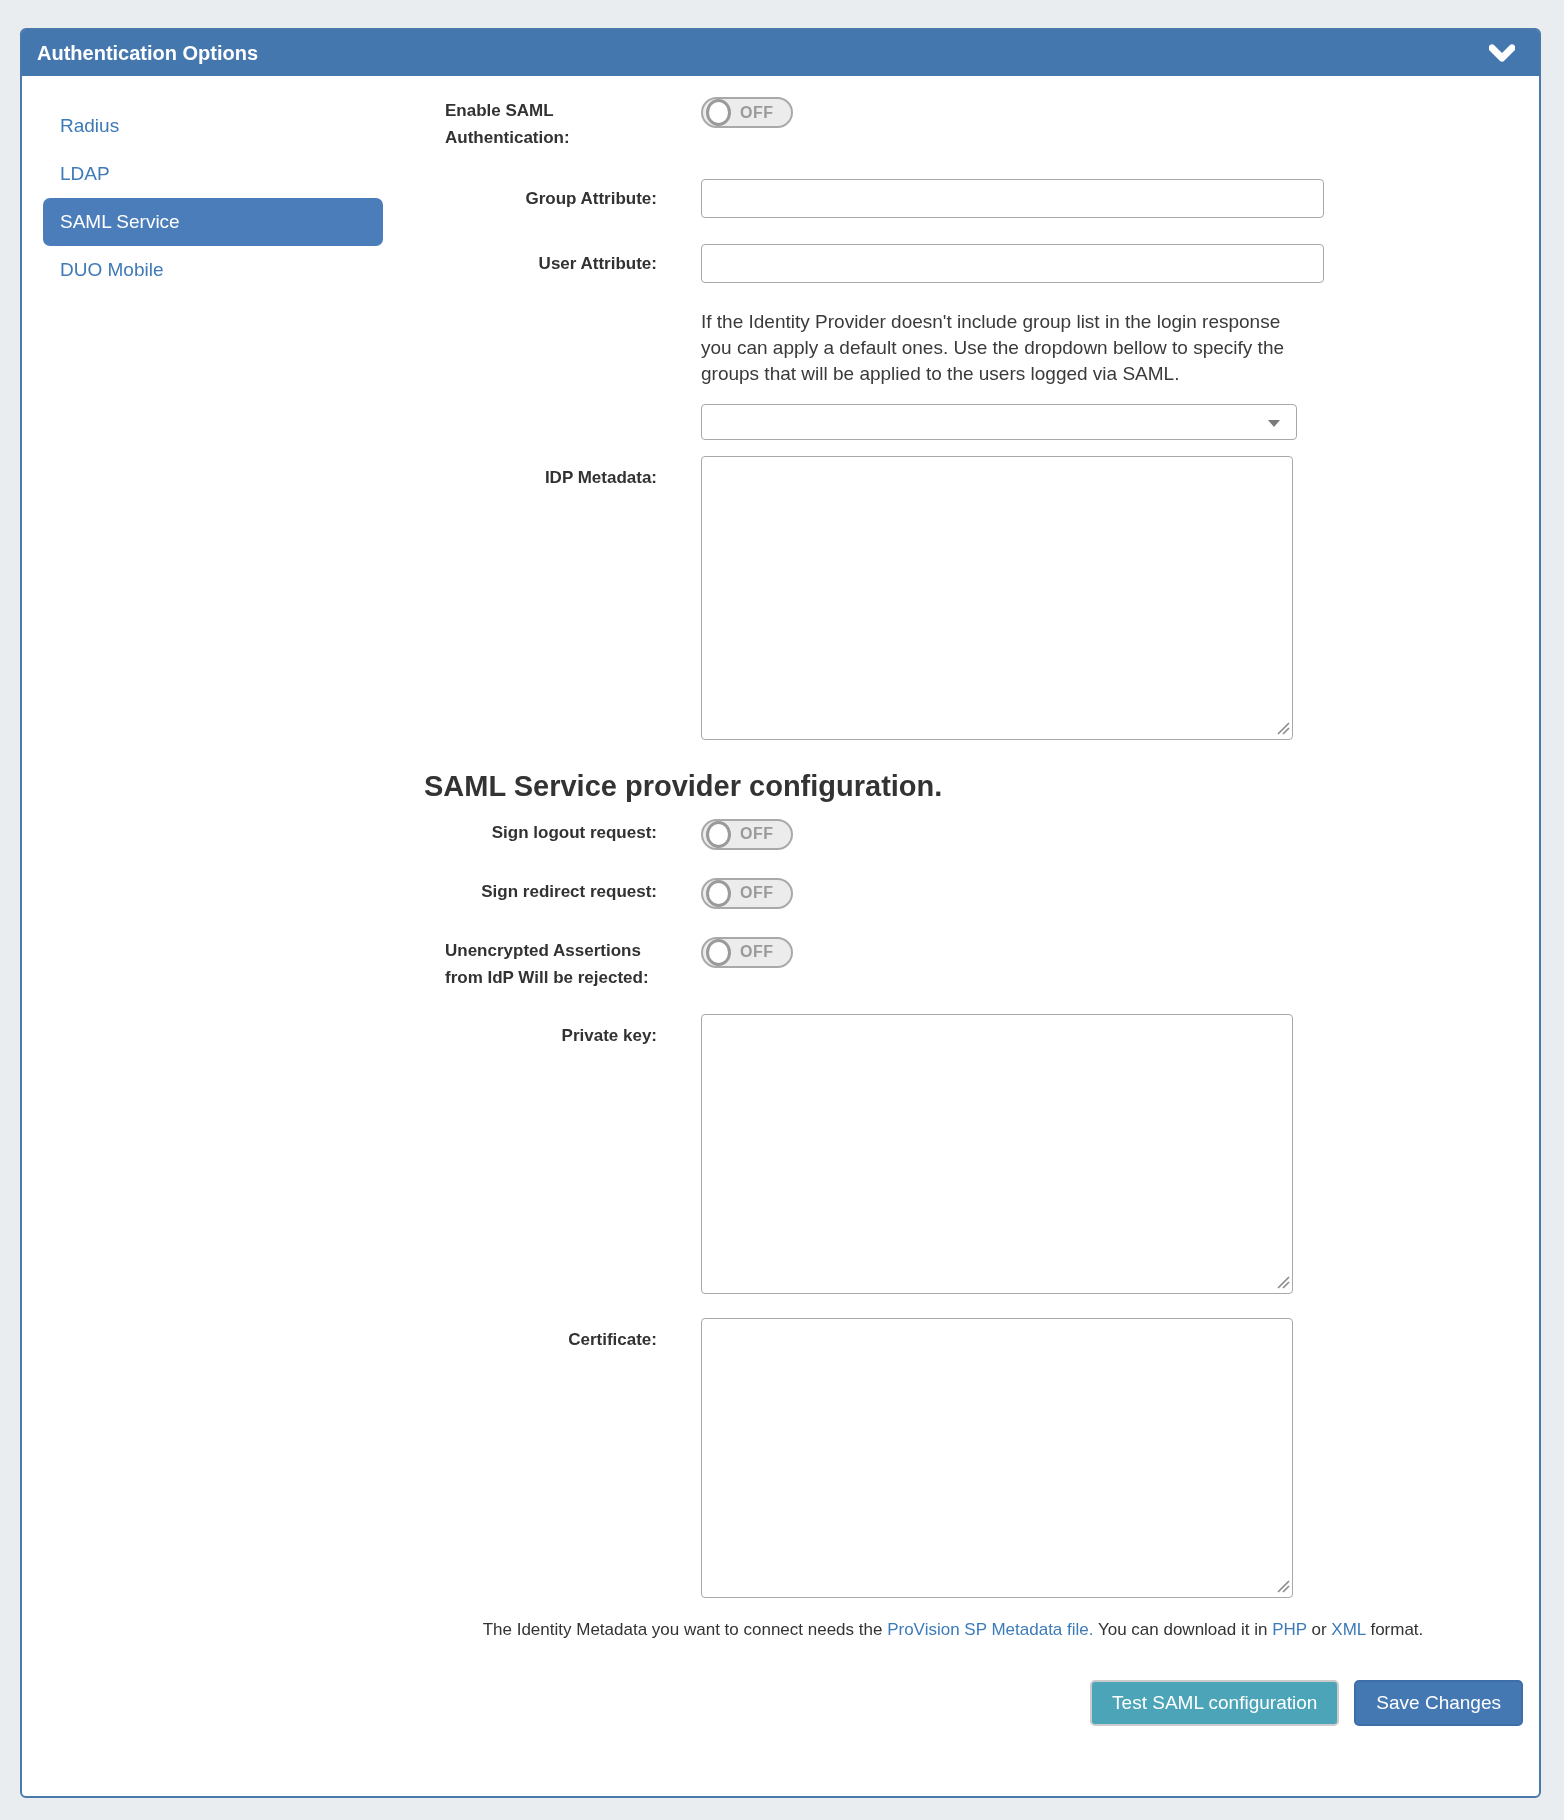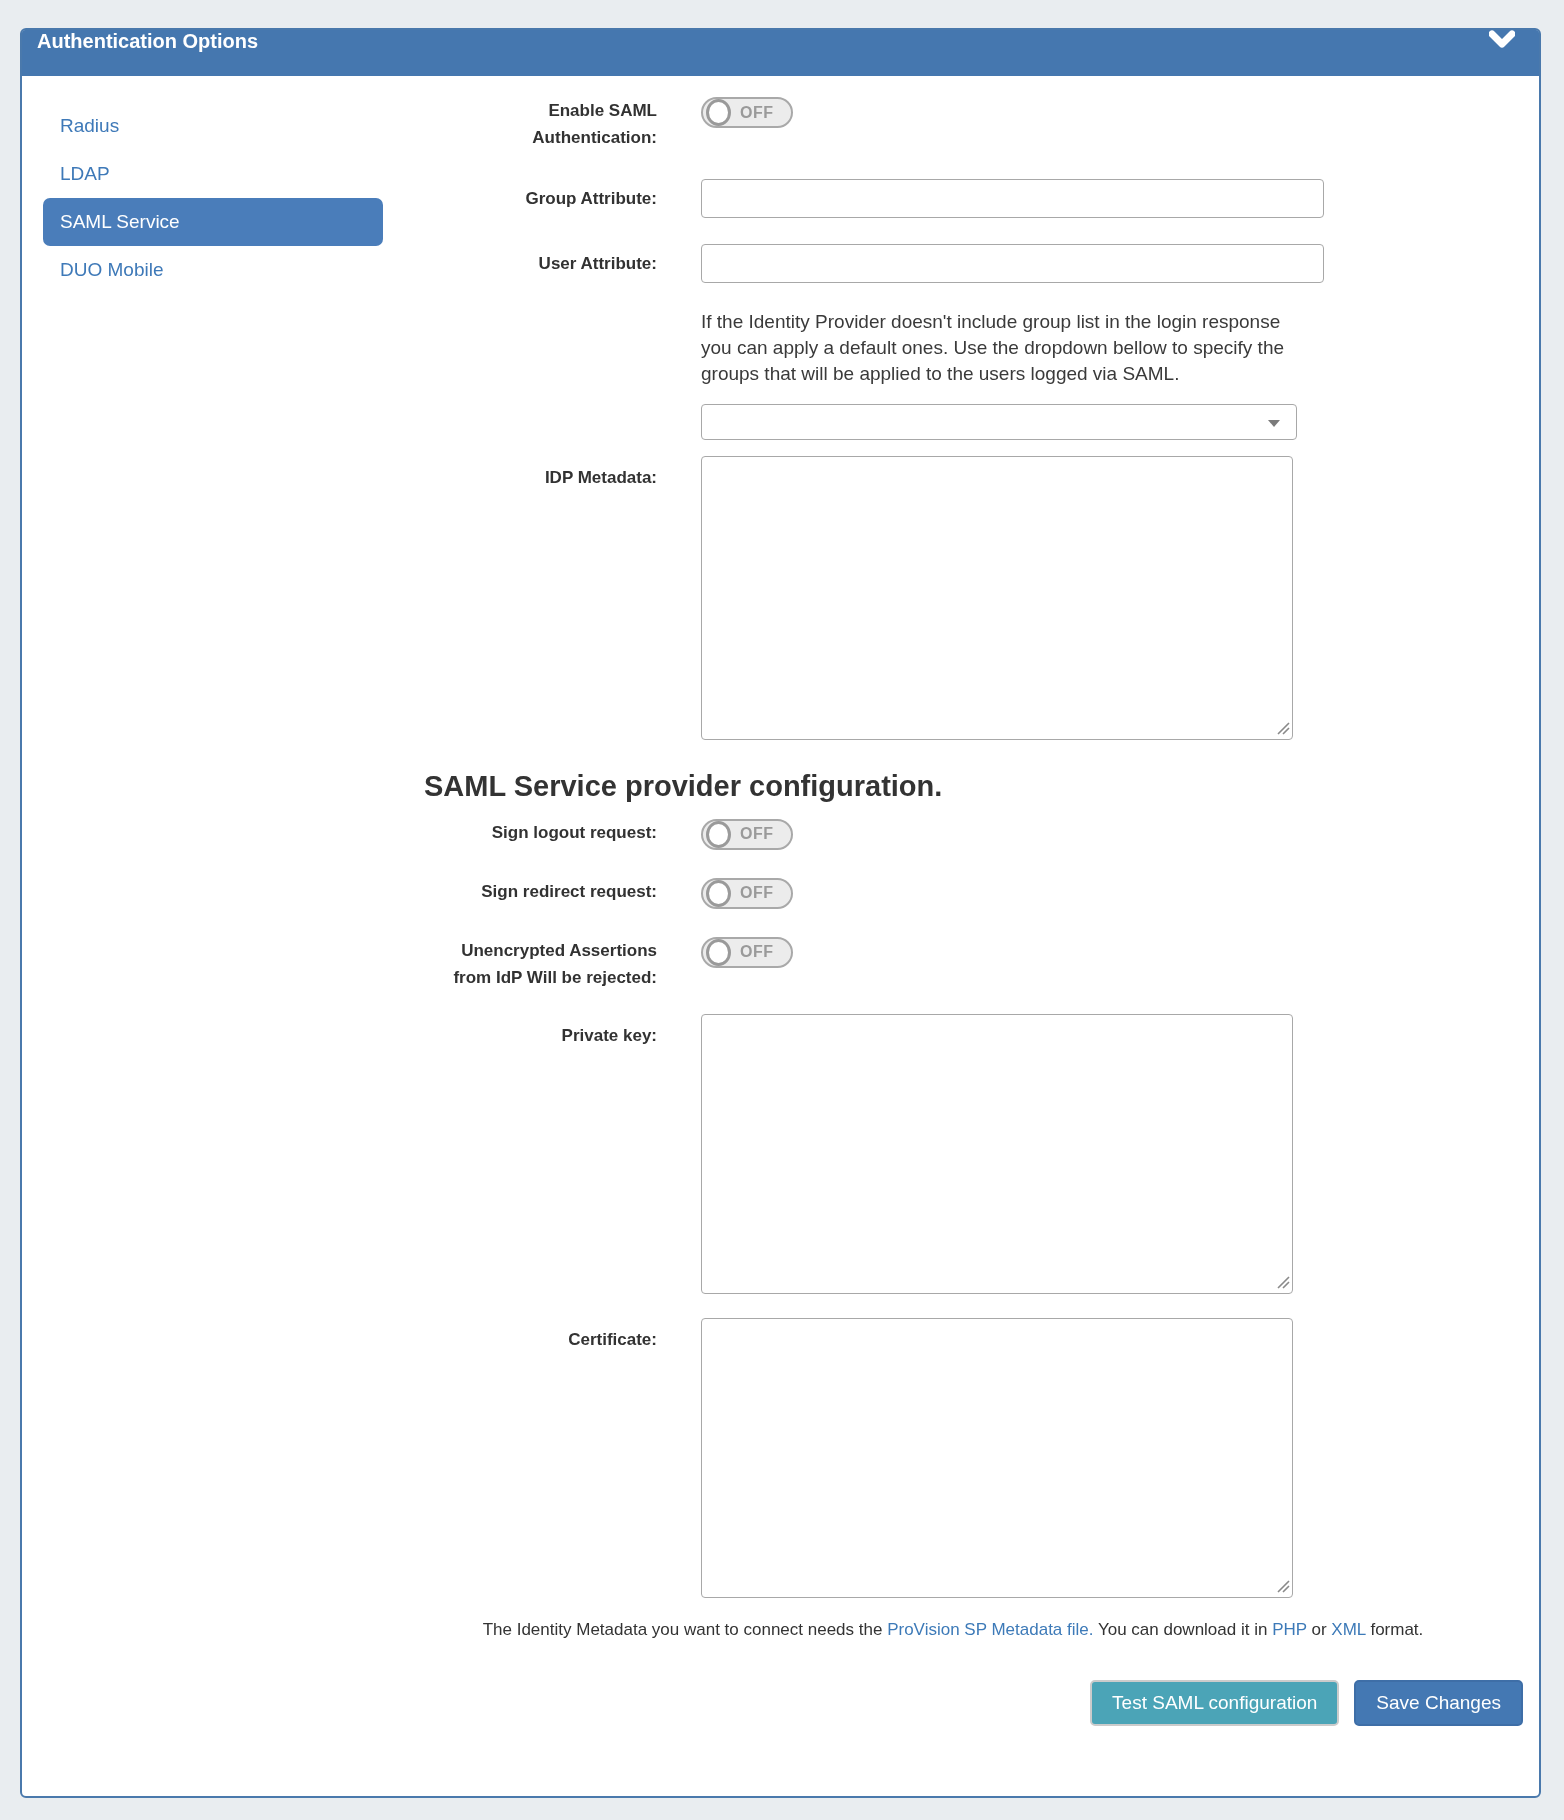--- a/index.html
+++ b/index.html
@@ -8,40 +8,40 @@
     background:#e9edf0;
   }
   .page{position:relative;width:1564px;height:1820px;background:#e9edf0;overflow:hidden;}
   .panel{
     position:absolute;left:20px;top:28px;width:1521px;height:1770px;
     background:#ffffff;border:2px solid #4a79ac;border-radius:6px;
     box-sizing:border-box;
   }
   .panel-header{
     height:46px;background:#4577af;border-radius:3px 3px 0 0;
-    display:flex;align-items:flex-start;justify-content:space-between;
+    display:flex;align-items:center;justify-content:space-between;
     padding:0 24px 0 15px;
   }
   .panel-title{color:#ffffff;font-size:20px;font-weight:bold;}
   .chev{display:flex;align-items:center;cursor:pointer;}
   .content{display:flex;padding:20px 16px 0 21px;}
   
   .sidebar{flex:0 0 340px;padding-top:6px;}
   .nav-item{
     display:block;font-size:19px;color:#3e79b8;padding:13px 17px;
     border-radius:7px;cursor:pointer;
   }
   .nav-item.sel{background:#4a7dba;color:#ffffff;}
   
   .form-col{flex:1;padding-top:1px;}
   .frow{display:flex;align-items:flex-start;}
   .frow.center{align-items:center;}
   .flabel{flex:0 0 274px;display:flex;justify-content:flex-end;
     font-weight:bold;font-size:17px;color:#323232;line-height:1.6;}
-  .flabel .txt{max-width:212px;text-align:right;}
+  .flabel .txt{max-width:212px;text-align:left;}
   .fctl{margin-left:44px;}
   .pt8{padding-top:8px;}
   
   .toggle{
     width:92px;height:31px;border:2px solid #a9a9a9;border-radius:17px;
     background:#ececec;display:flex;align-items:center;box-sizing:border-box;
     cursor:pointer;
   }
   .knob{width:19px;height:21px;border:3px solid #9a9a9a;border-radius:50%;
     background:#ffffff;margin-left:3px;}

